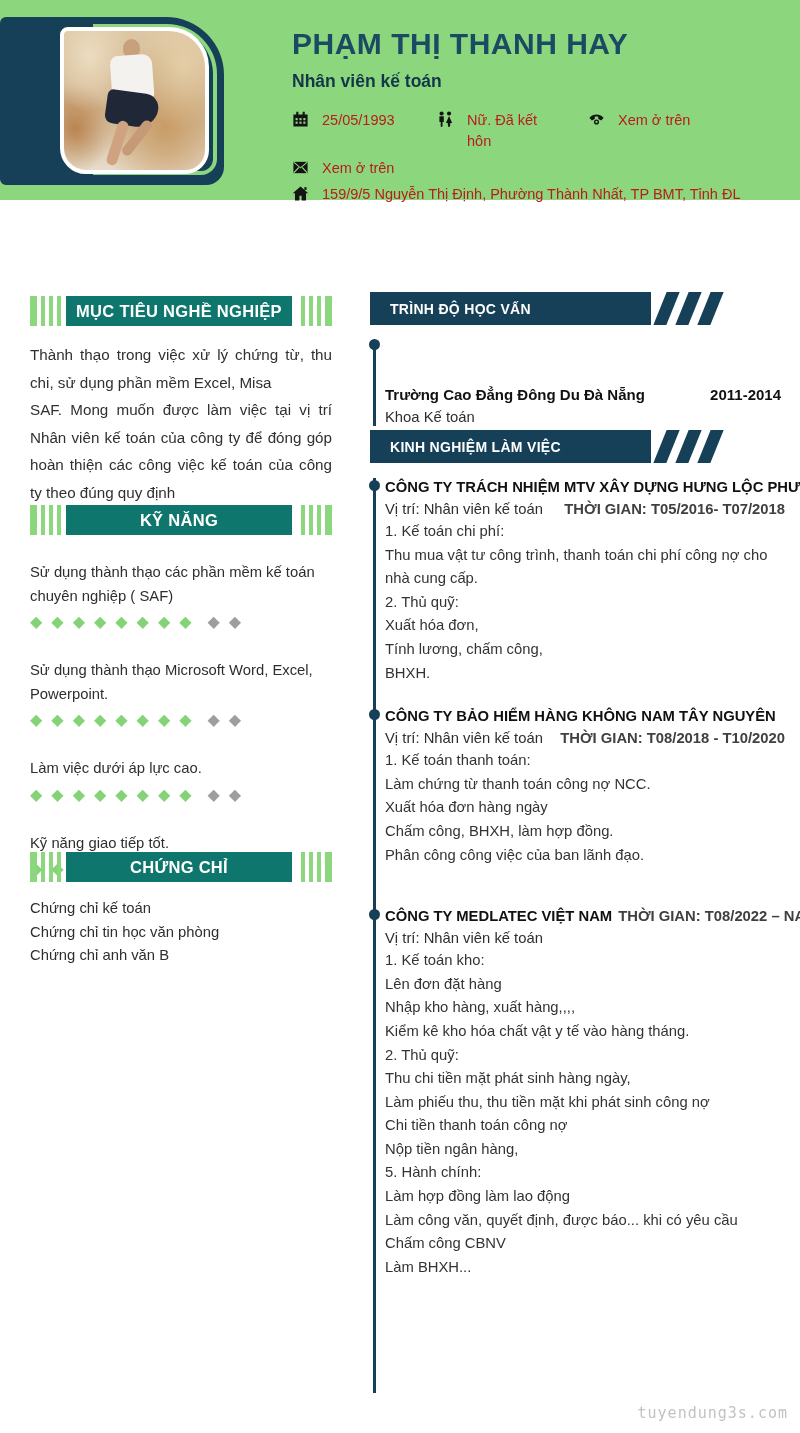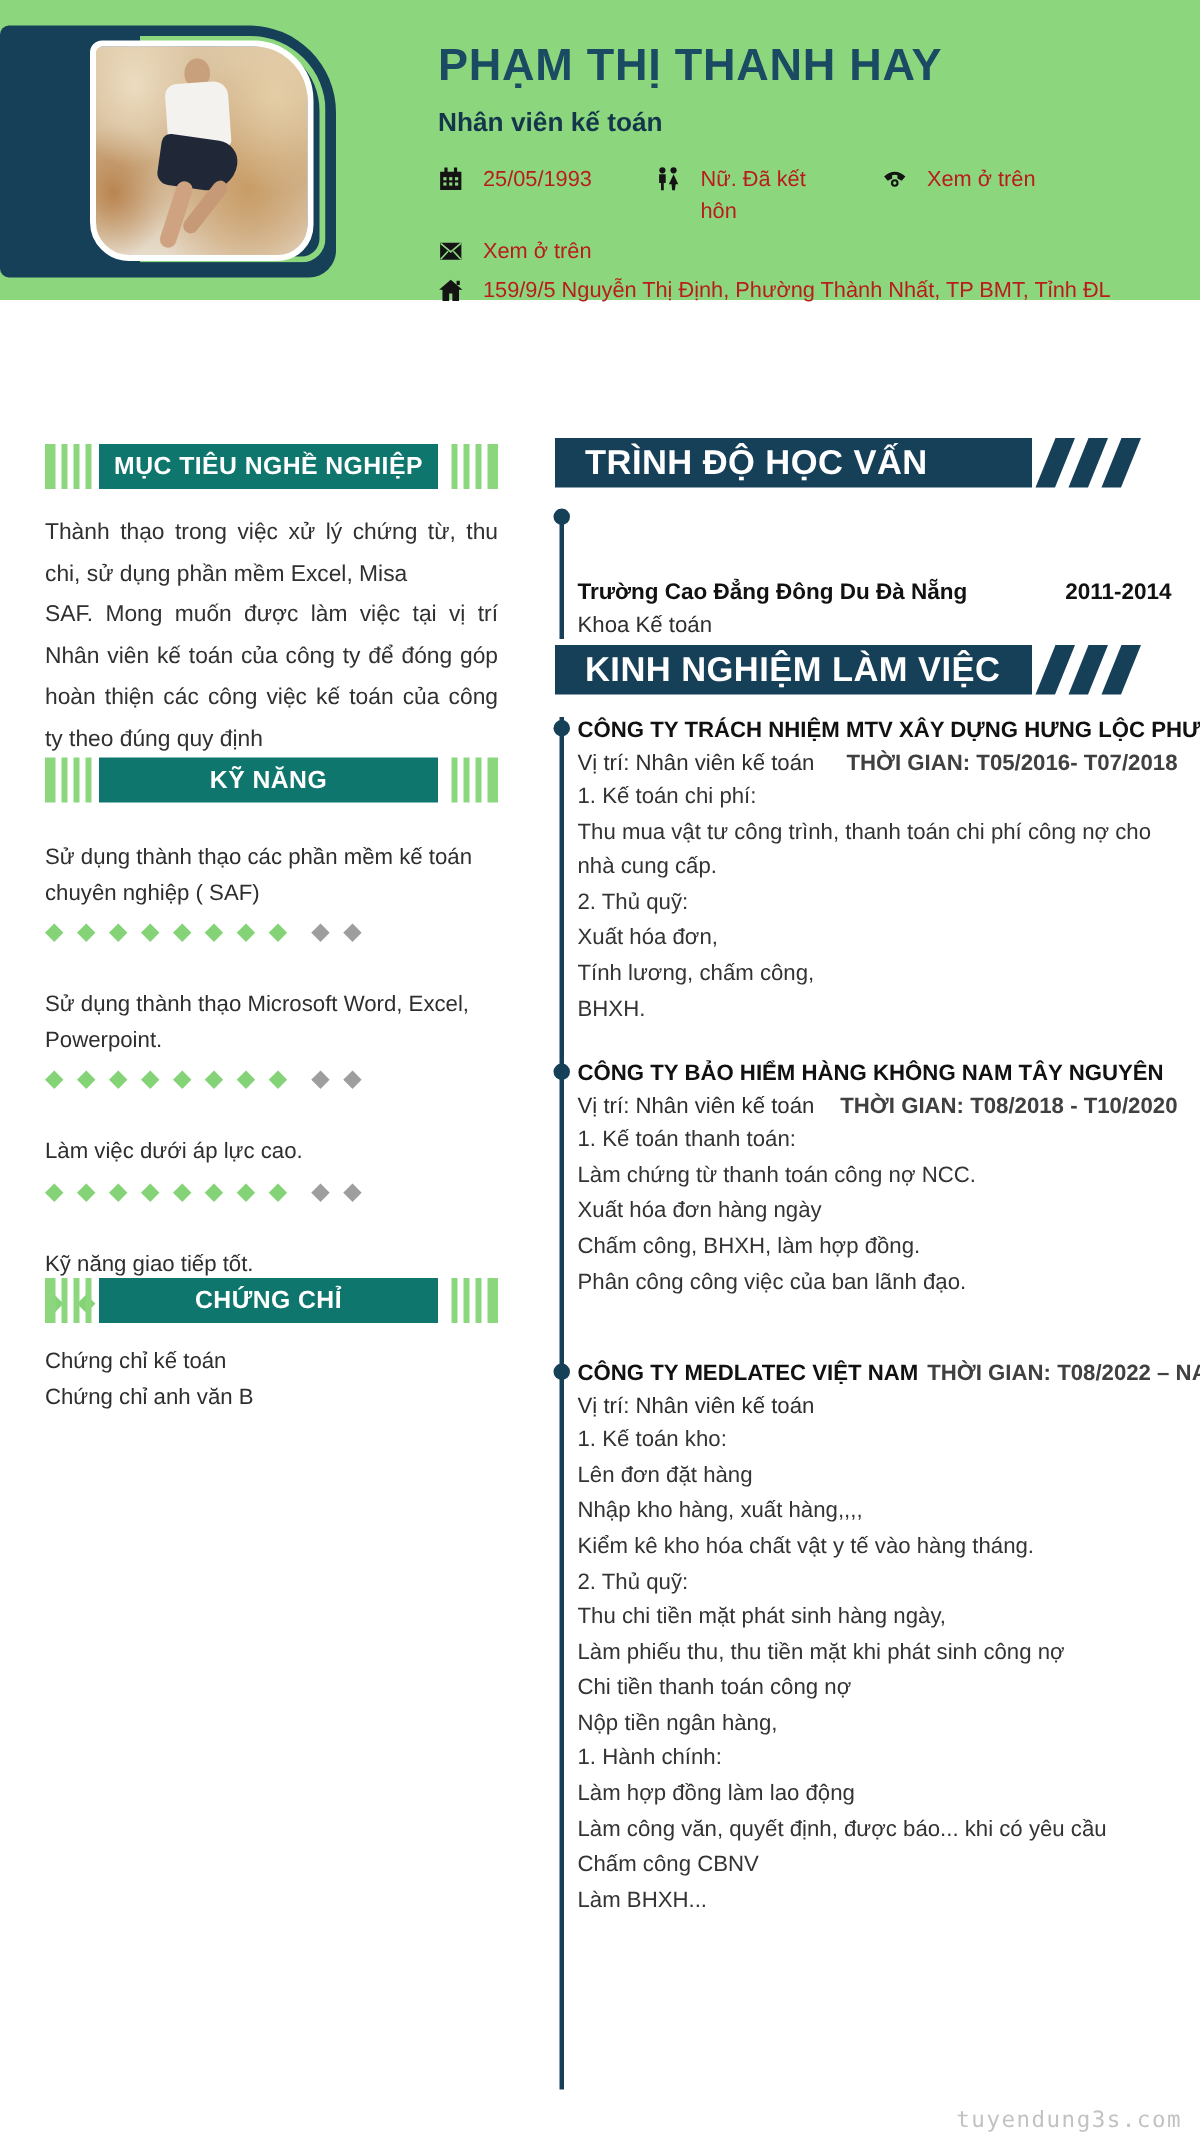--- a/index.html
+++ b/index.html
@@ -62,21 +62,21 @@
   .diamonds { margin-top:3px; line-height:22px; white-space:nowrap; }
   .dia { font-size:16px; letter-spacing:0; margin-right:9px; }
   .dia.on { color:#85D377; } .dia.off { color:#9E9E9E; }
   .dia.gap { margin-left:7px; }
   .cert-list { margin-top:15px; font-size:14.8px; line-height:23.6px; color:#2e2e2e; }
   
   .right-col { position:absolute; left:366px; top:292px; width:420px; }
   .rheader { position:absolute; left:4px; display:flex; align-items:center; height:33px; }
   .rh-education { top:0; } .rh-experience { top:138px; }
   .rbar {
-    width:318px; height:33px; background:#163F58; color:#fff; font-weight:bold; font-size:23px;
+    width:281px; height:33px; background:#163F58; color:#fff; font-weight:bold; font-size:14px;
     display:flex; align-items:center; padding-left:20px; letter-spacing:.3px; white-space:nowrap;
   }
   .slash { width:13px; height:33px; background:#163F58; transform:skewX(-22deg); margin-left:9px; }
   .slash:first-of-type{ margin-left:12px; }
   .tline { position:absolute; left:7px; width:2.5px; background:#163F58; }
   .tl-edu { top:52px; height:82px; }
   .tl-exp { top:186px; height:915px; }
   .tdot { position:absolute; width:11px; height:11px; border-radius:50%; background:#163F58; }
   .dot-edu { left:2.5px; top:47px; }
   .edu-entry { position:absolute; left:19px; top:44px; width:396px; }
@@ -217,20 +217,21 @@
         <div class="lbar lb-c"></div>
         <div class="lbar lb-d"></div>
         <div class="ltitle">CHỨNG CHỈ</div>
         <div class="lbar rb-a"></div>
         <div class="lbar rb-b"></div>
         <div class="lbar rb-c"></div>
         <div class="lbar rb-d"></div>
       </div>
       <div class="cert-list">
         <div>Chứng chỉ kế toán</div>
+        <div>Chứng chỉ tin học văn phòng</div>
         <div>Chứng chỉ anh văn B</div>
       </div>
     </div>
   </div>
 
   <div class="right-col">
     <div class="tline tl-edu"></div>
     <div class="tline tl-exp"></div>
     <div class="tdot dot-edu"></div>
 
@@ -293,21 +294,21 @@
           </div>
           <div class="job-duty">1. Kế toán kho:</div>
           <div class="job-duty">Lên đơn đặt hàng</div>
           <div class="job-duty">Nhập kho hàng, xuất hàng,,,,</div>
           <div class="job-duty">Kiểm kê kho hóa chất vật y tế vào hàng tháng.</div>
           <div class="job-duty">2. Thủ quỹ:</div>
           <div class="job-duty">Thu chi tiền mặt phát sinh hàng ngày,</div>
           <div class="job-duty">Làm phiếu thu, thu tiền mặt khi phát sinh công nợ</div>
           <div class="job-duty">Chi tiền thanh toán công nợ</div>
           <div class="job-duty">Nộp tiền ngân hàng,</div>
-          <div class="job-duty">1. Hành chính:</div>
+          <div class="job-duty">5. Hành chính:</div>
           <div class="job-duty">Làm hợp đồng làm lao động</div>
           <div class="job-duty">Làm công văn, quyết định, được báo... khi có yêu cầu</div>
           <div class="job-duty">Chấm công CBNV</div>
           <div class="job-duty">Làm BHXH...</div>
         </div>
       </div>
   </div>
 
   <div class="watermark">tuyendung3s.com</div>
 </div>

